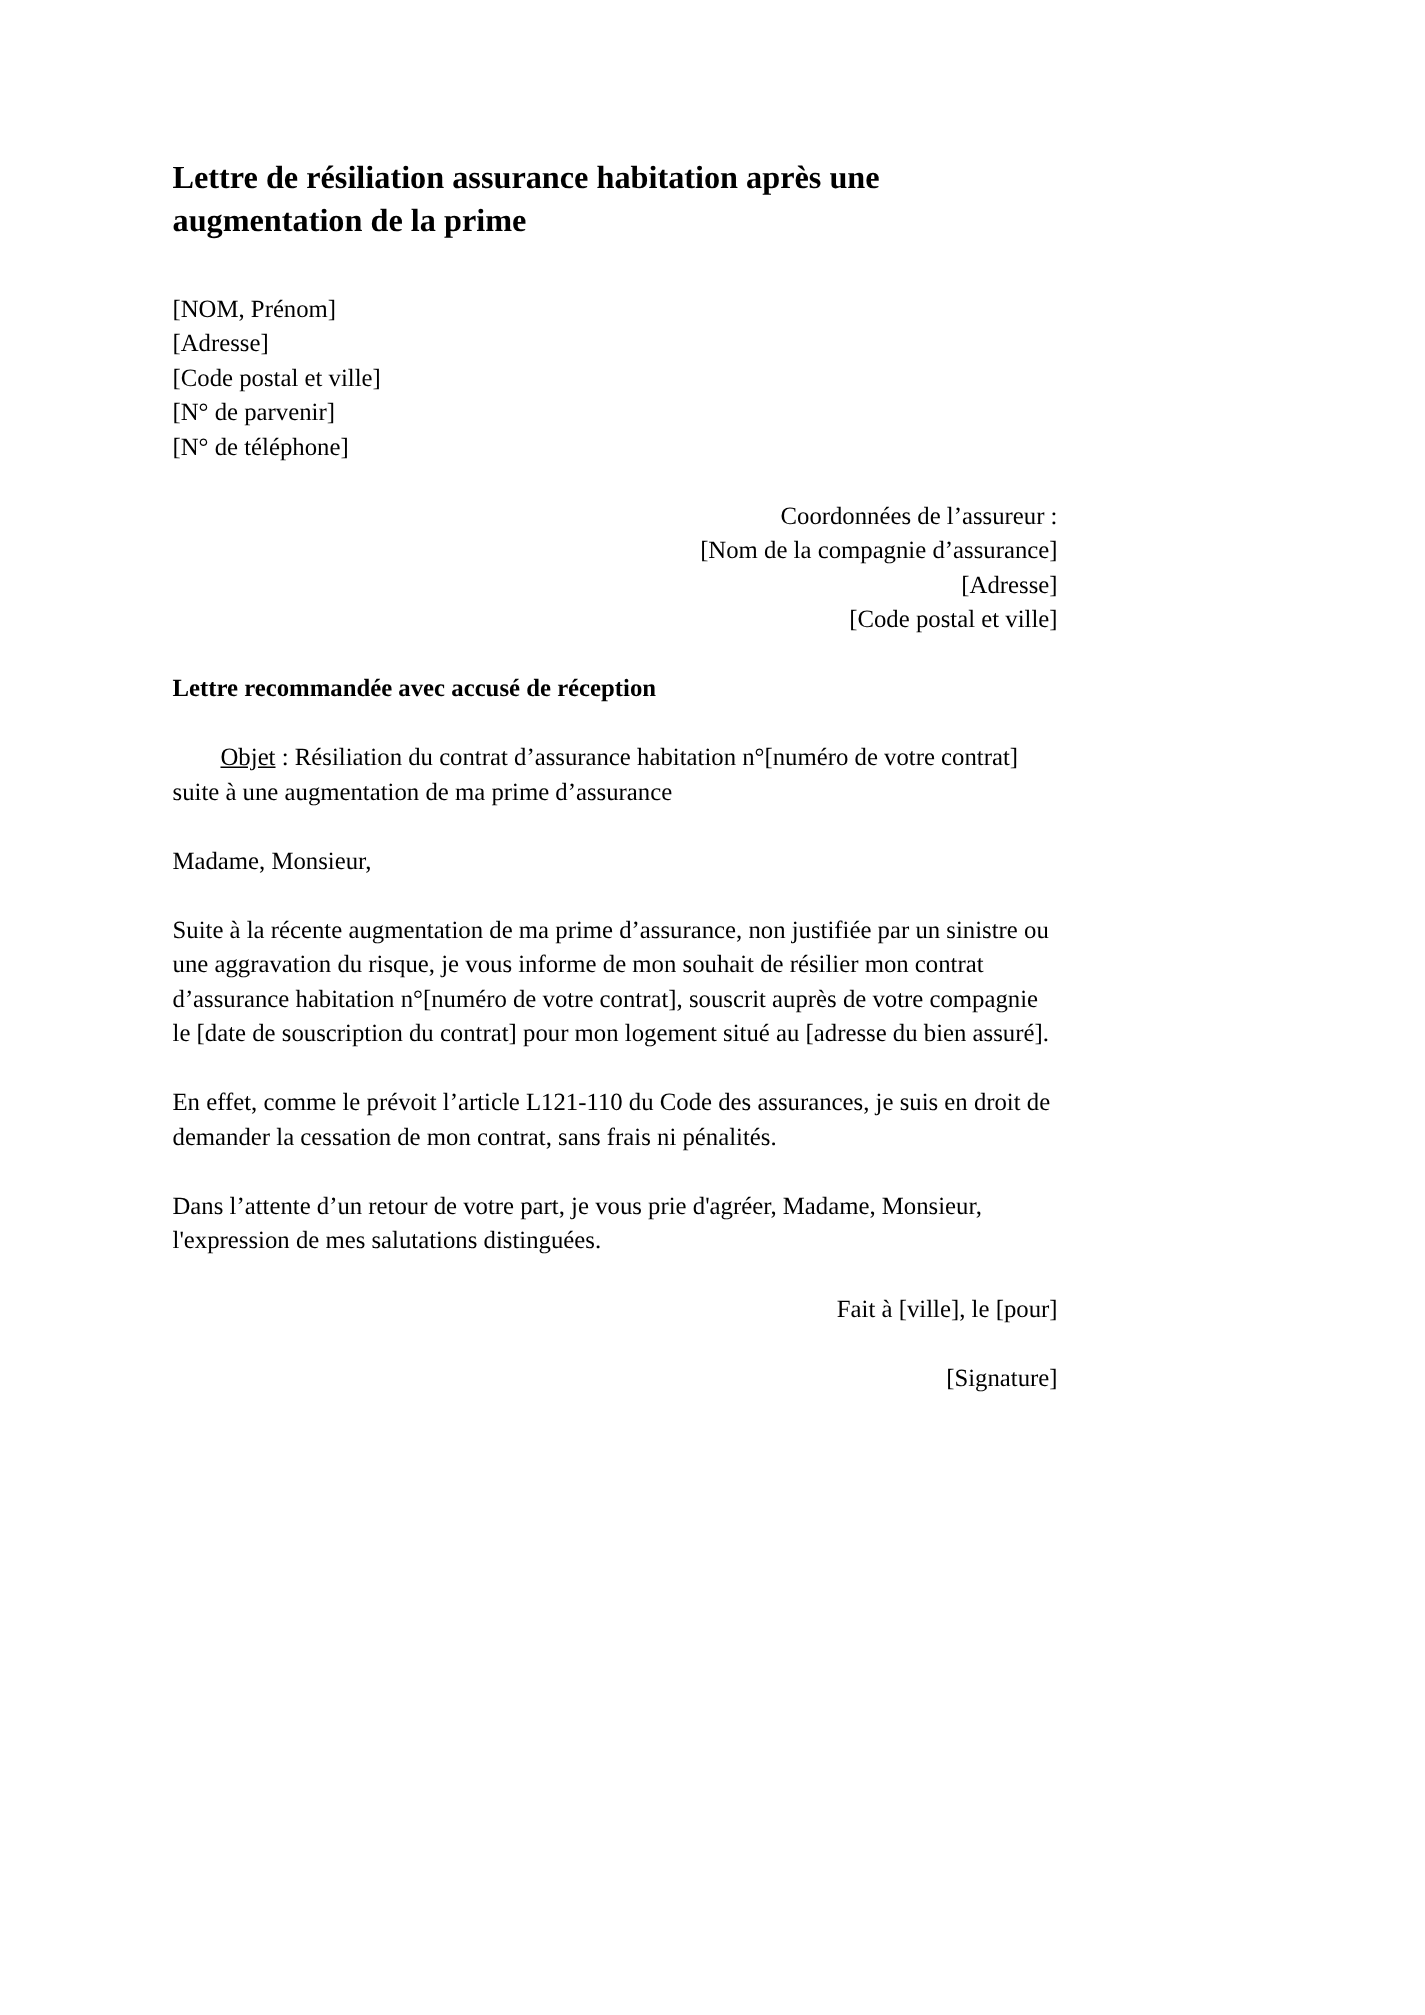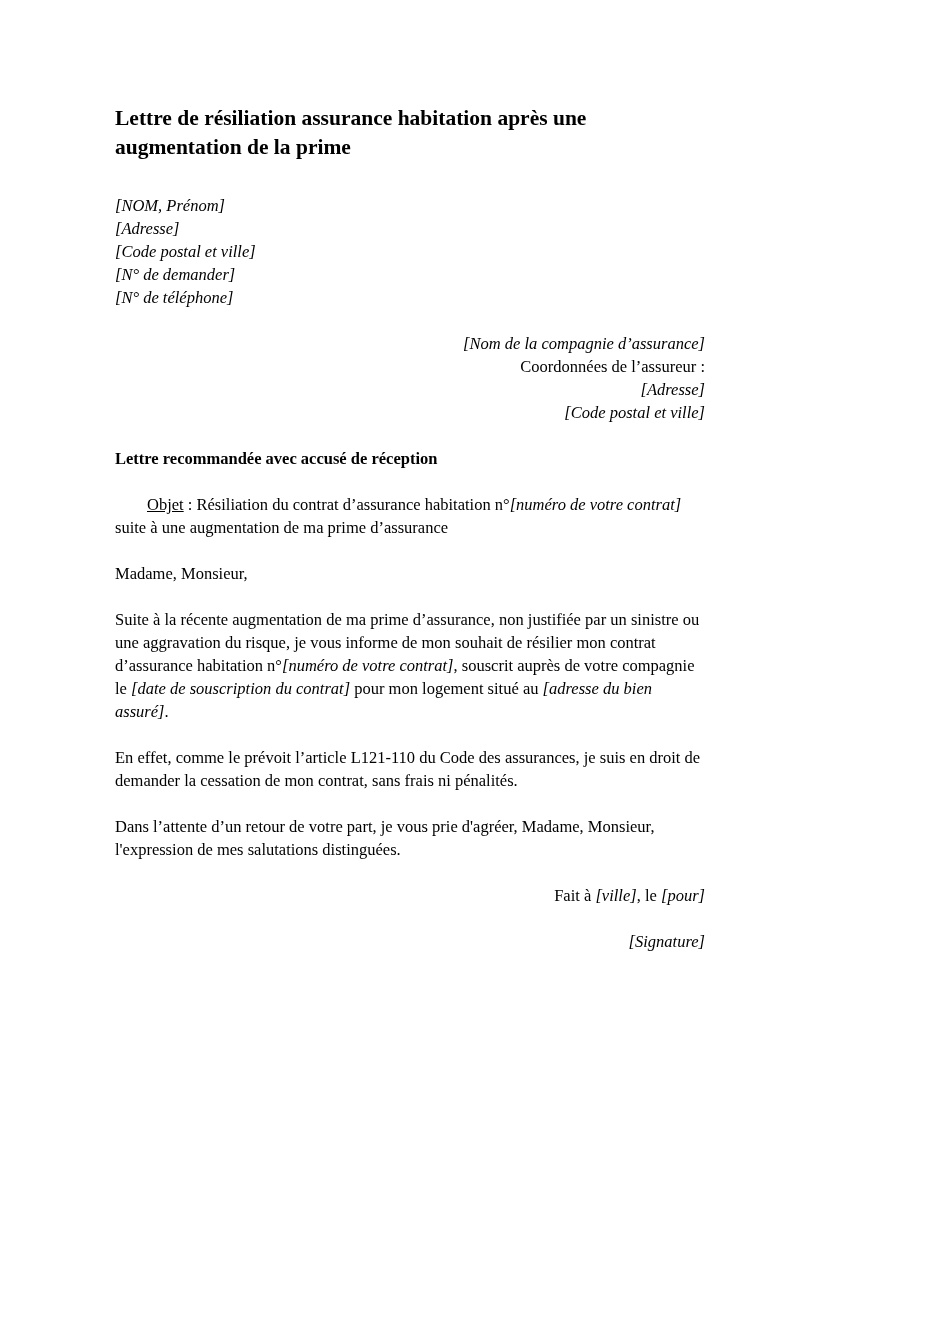--- a/index.html
+++ b/index.html
@@ -29,48 +29,47 @@
   .block, .para {
     margin: 0 0 23px 0;
   }
   .line {
     margin: 0;
   }
   .right {
     text-align: right;
   }
   .italic {
-    font-style: italic;
   }
   .bold {
     font-weight: 700;
   }
   .underline {
     text-decoration: underline;
     margin-left: 32px;
   }
 </style>
 </head>
 <body>
 
 <div class="page">
 
   <h1 class="title">Lettre de résiliation assurance habitation après une augmentation de la prime</h1>
 
   <div class="block">
     <div class="line italic">[NOM, Prénom]</div>
     <div class="line italic">[Adresse]</div>
     <div class="line italic">[Code postal et ville]</div>
-    <div class="line italic">[N° de demander]</div>
+    <div class="line italic">[N° de parvenir]</div>
     <div class="line italic">[N° de téléphone]</div>
   </div>
 
   <div class="block right">
+    <div class="line">Coordonnées de l’assureur :</div>
     <div class="line italic">[Nom de la compagnie d’assurance]</div>
-    <div class="line">Coordonnées de l’assureur :</div>
     <div class="line italic">[Adresse]</div>
     <div class="line italic">[Code postal et ville]</div>
   </div>
 
   <p class="para bold">Lettre recommandée avec accusé de réception</p>
 
   <p class="para"><span class="underline">Objet</span><span> : Résiliation du contrat d’assurance habitation n°</span><span class="italic">[numéro de votre contrat]</span><span> suite à une augmentation de ma prime d’assurance</span></p>
 
   <p class="para">Madame, Monsieur,</p>
 

